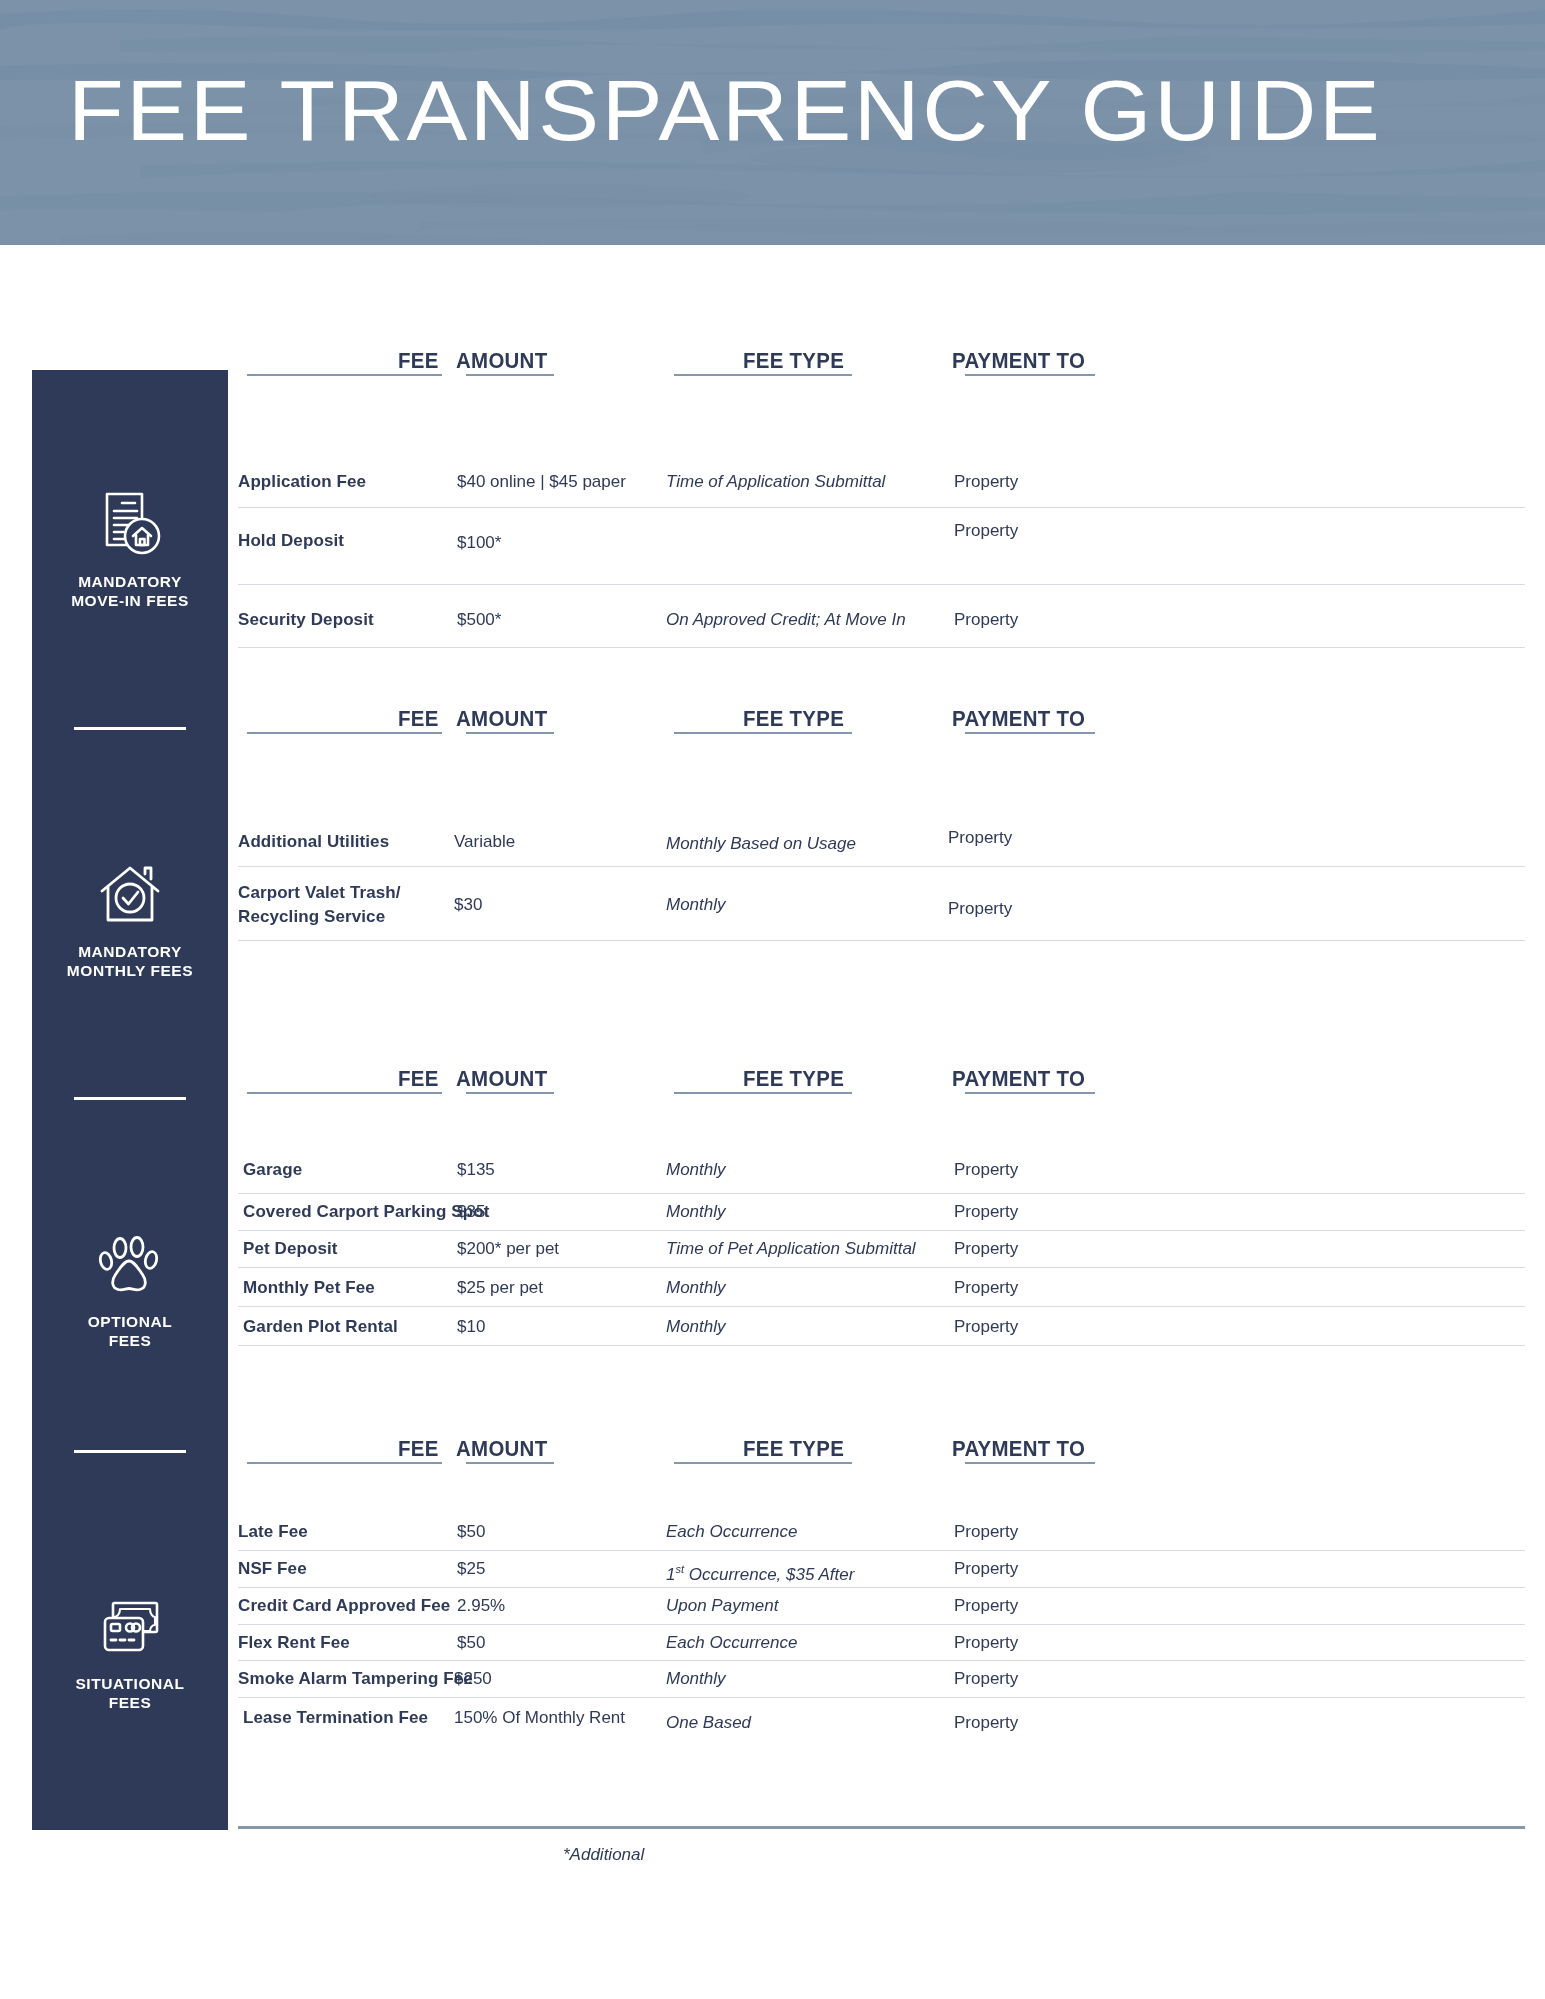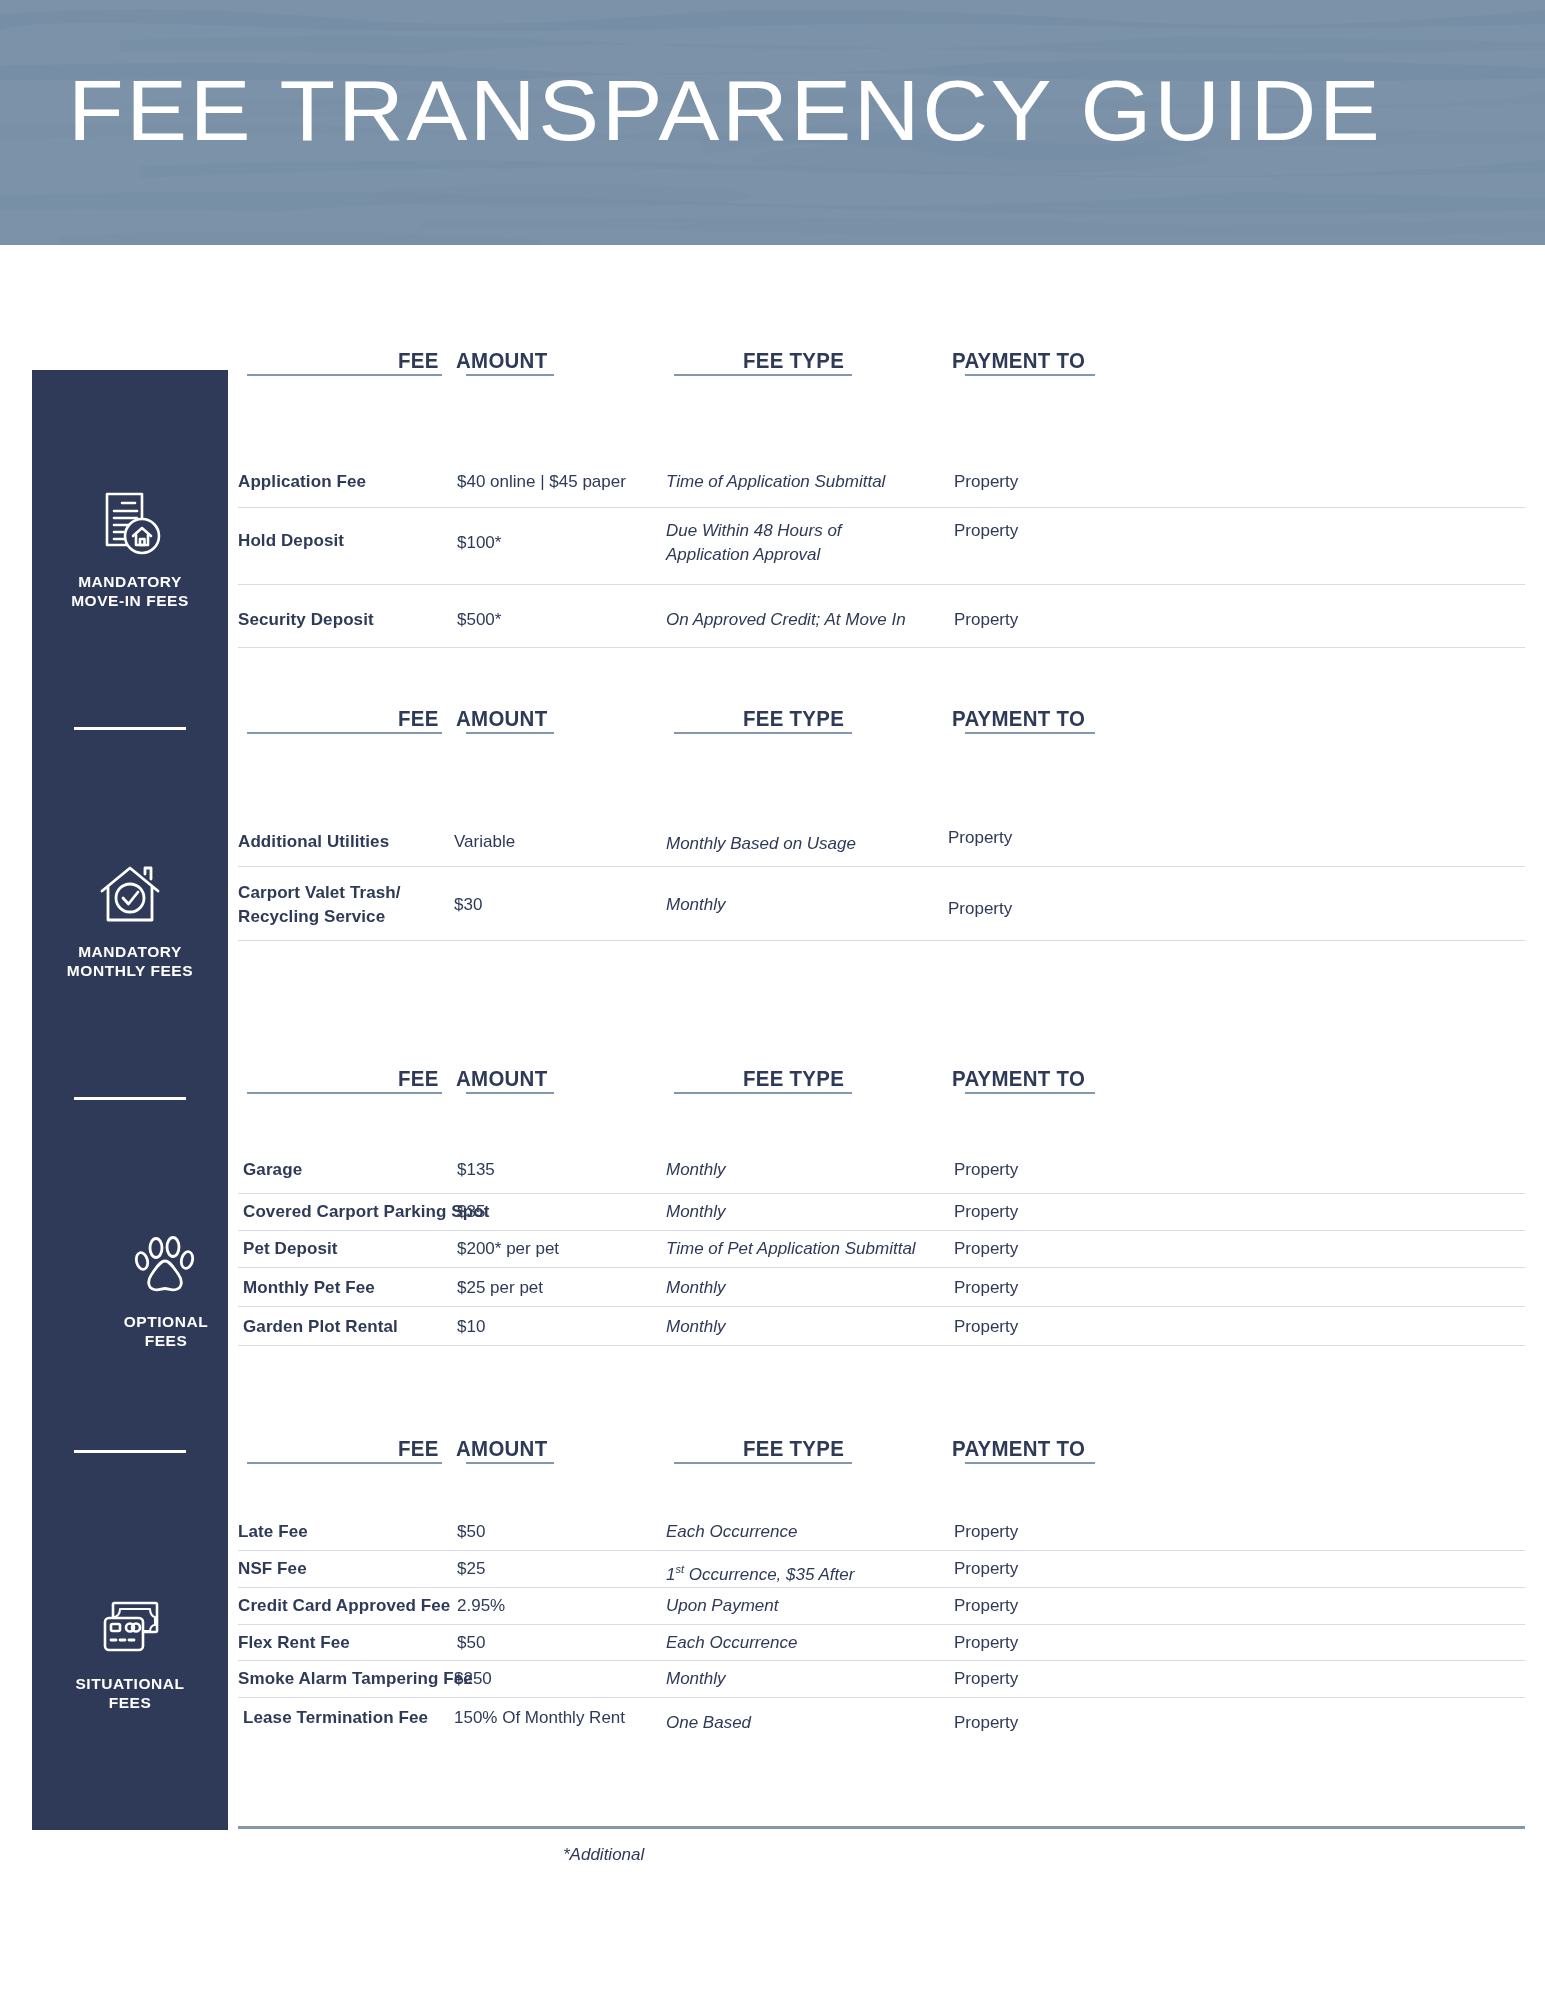--- a/index.html
+++ b/index.html
@@ -228,21 +228,21 @@
         <path d="M30 40 L35.5 46 L45 34"></path>
       </svg>
     </div>
     <div class="side-label">
       <div>MANDATORY</div>
       <div>MONTHLY FEES</div>
     </div>
   </div>
   <div class="side-divider" style="top:727px;"></div>
 
-  <div class="side-section" style="top:780px;height:200px;padding-left:36px;">
+  <div class="side-section" style="top:780px;height:200px;">
     <div class="side-icon">
       <svg viewBox="0 0 74 74" fill="none" stroke="#ffffff" stroke-width="2.8" stroke-linecap="round" stroke-linejoin="round">
         <ellipse cx="27" cy="20" rx="6" ry="9.5"></ellipse>
         <ellipse cx="44" cy="19" rx="6" ry="9.5"></ellipse>
         <ellipse cx="13" cy="33" rx="5.5" ry="8.5" transform="rotate(-14 13 33)"></ellipse>
         <ellipse cx="58" cy="32" rx="5.5" ry="8.5" transform="rotate(14 58 32)"></ellipse>
         <path d="M36 33 C41 33 45 40 49.5 46.5 C54 53 53 60 47 61.5 C42 62.8 39.5 60.5 36 60.5 C32.5 60.5 30 62.8 25 61.5 C19 60 18 53 22.5 46.5 C27 40 31 33 36 33 Z"></path>
       </svg>
     </div>
     <div class="side-label">
@@ -298,21 +298,20 @@
   <div style="position:relative;margin-top:62px;">
     <div class="trow" style="height:63px;">
       <span class="cell c-fee" style="left:0px;top:26px;">Application Fee</span>
       <span class="cell c-amt" style="left:219px;top:26px;">$40 online | $45 paper</span>
       <span class="cell c-type" style="left:428px;top:26px;">Time of Application Submittal</span>
       <span class="cell c-pay" style="left:716px;top:26px;">Property</span>
     </div>
     <div class="trow" style="height:76px;">
       <span class="cell c-fee" style="left:0px;top:21px;">Hold Deposit</span>
       <span class="cell c-amt" style="left:219px;top:23px;">$100*</span>
-      <span class="cell c-type" style="left:428px;top:11px;width:260px;">Due Within 48 Hours of Application Approval</span>
       <span class="cell c-pay" style="left:716px;top:11px;">Property</span>
     </div>
     <div class="trow last" style="height:62px;">
       <span class="cell c-fee" style="left:0px;top:23px;">Security Deposit</span>
       <span class="cell c-amt" style="left:219px;top:23px;">$500*</span>
       <span class="cell c-type" style="left:428px;top:23px;">On Approved Credit; At Move In</span>
       <span class="cell c-pay" style="left:716px;top:23px;">Property</span>
     </div>
   </div>
 </div>

